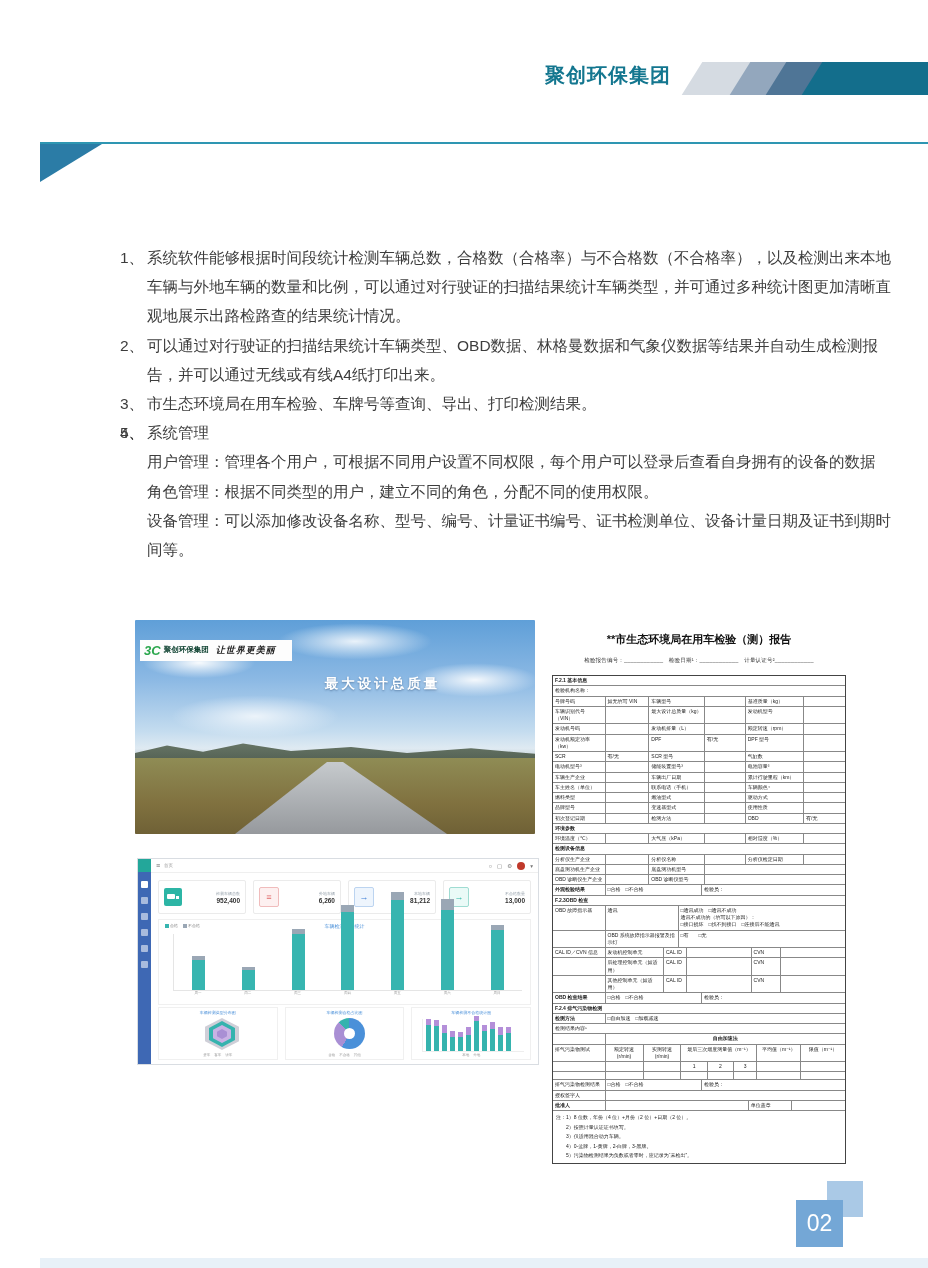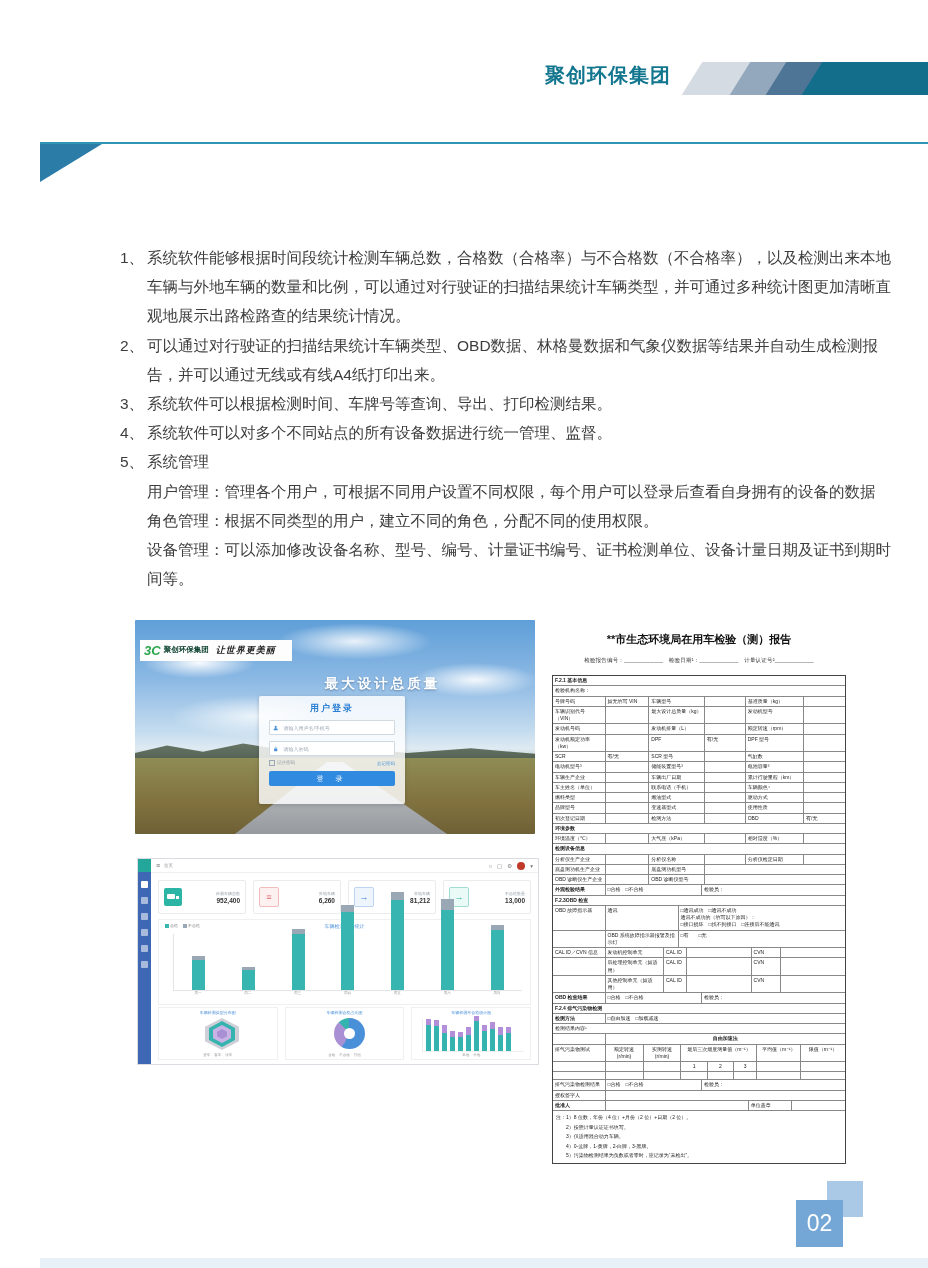--- a/index.html
+++ b/index.html
@@ -134,61 +134,39 @@
   <div class="stripe stripe2"></div>
   <div class="stripe stripe3"></div>
   <div class="stripe stripe4"></div>
   <div class="hairline"></div>
   <div class="corner-tri"></div>
 
 
   <div class="features">
     <div class="feature"><span class="num">1、</span><span>系统软件能够根据时间段统计检测车辆总数，合格数（合格率）与不合格数（不合格率），以及检测出来本地车辆与外地车辆的数量和比例，可以通过对行驶证的扫描结果统计车辆类型，并可通过多种统计图更加清晰直观地展示出路检路查的结果统计情况。</span></div>
     <div class="feature"><span class="num">2、</span><span>可以通过对行驶证的扫描结果统计车辆类型、OBD数据、林格曼数据和气象仪数据等结果并自动生成检测报告，并可以通过无线或有线A4纸打印出来。</span></div>
-    <div class="feature"><span class="num">3、</span><span>系统软件可以根据检测时间、车牌号等查询、导出、打印检测结果。</span></div>
-    <div class="feature"><span class="num">4、</span><span>系统软件可以对多个不同站点的所有设备数据进行统一管理、监督。</span></div>
+    <div class="feature"><span class="num">3、</span><span>市生态环境局在用车检验、车牌号等查询、导出、打印检测结果。</span></div>
+    <div class="feature"><span class="num">4、</span></div>
     <div class="feature"><span class="num">5、</span><span>系统管理</span></div>
     <div class="subfeature">用户管理：管理各个用户，可根据不同用户设置不同权限，每个用户可以登录后查看自身拥有的设备的数据</div>
     <div class="subfeature">角色管理：根据不同类型的用户，建立不同的角色，分配不同的使用权限。</div>
     <div class="subfeature">设备管理：可以添加修改设备名称、型号、编号、计量证书编号、证书检测单位、设备计量日期及证书到期时间等。</div>
   </div>
 
   <div class="login">
     <div class="login-sky"></div>
     <div class="login-mount"></div>
     <div class="login-field"></div>
     <div class="login-road"></div>
     <div class="login-logo">
       <span class="mark">3C</span>
       <span class="nm">聚创环保集团</span>
       <span class="slogan">让世界更美丽</span>
     </div>
     <div class="login-title">最大设计总质量</div>
-    <div class="login-card">
-      <h4>用户登录</h4>
-      <div class="login-inp">
-        <svg width="6" height="6" viewBox="0 0 10 10">
-            <circle cx="5" cy="3" r="2" fill="#4a90d9"></circle>
-            <path d="M1 9c0-2.2 1.8-4 4-4s4 1.8 4 4z" fill="#4a90d9"></path>
-          </svg>
-        <input placeholder="请输入用户名/手机号" style="">
-      </div>
-      <div class="login-inp">
-        <svg width="6" height="6" viewBox="0 0 10 10">
-            <rect x="2" y="4" width="6" height="5" rx="1" fill="#4a90d9"></rect>
-            <path d="M3.5 4V3a1.5 1.5 0 0 1 3 0v1" stroke="#4a90d9" stroke-width="1" fill="none"></path>
-          </svg>
-        <input placeholder="请输入密码" style="">
-      </div>
-      <div class="login-row">
-        <span><span class="cb"></span><span>记住密码</span></span>
-        <span class="forgot">忘记密码</span>
-      </div>
-      <div class="login-btn">登 录</div>
-    </div>
   </div>
 
   <div class="dash">
     <div class="dash-logo"></div>
     <div class="dash-side">
       <i class="act"></i>
       <i></i>
       <i></i>
       <i></i>
       <i></i>

